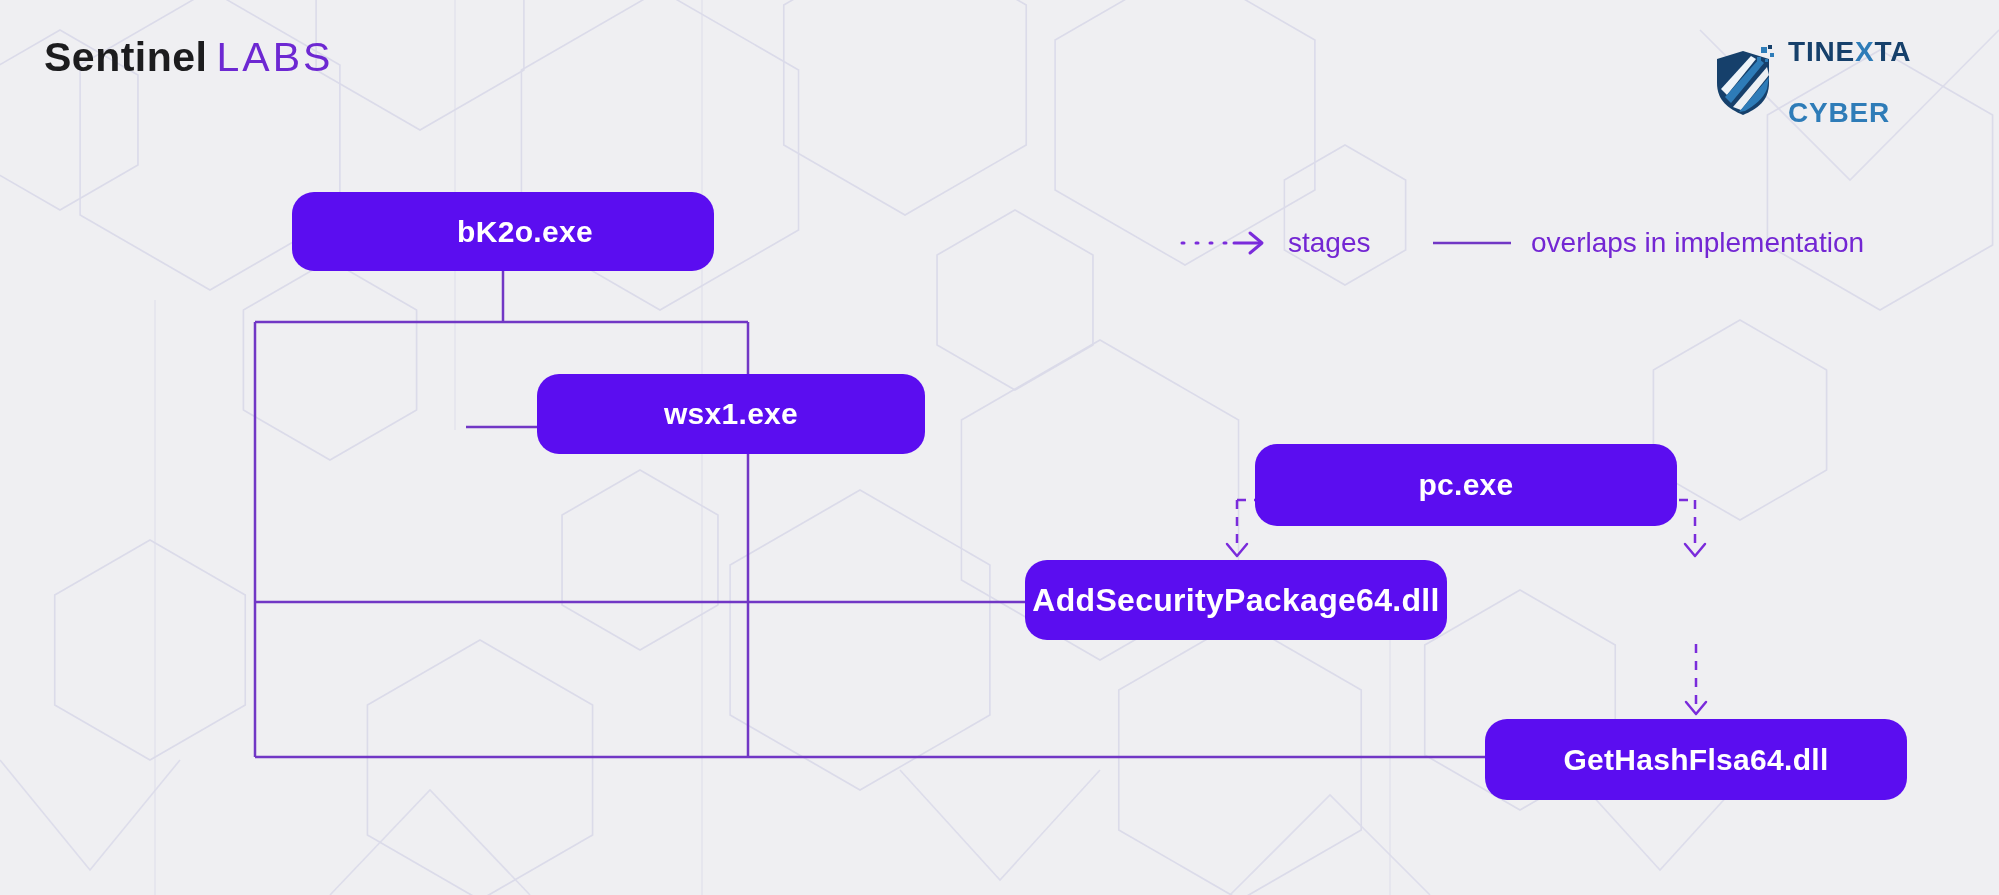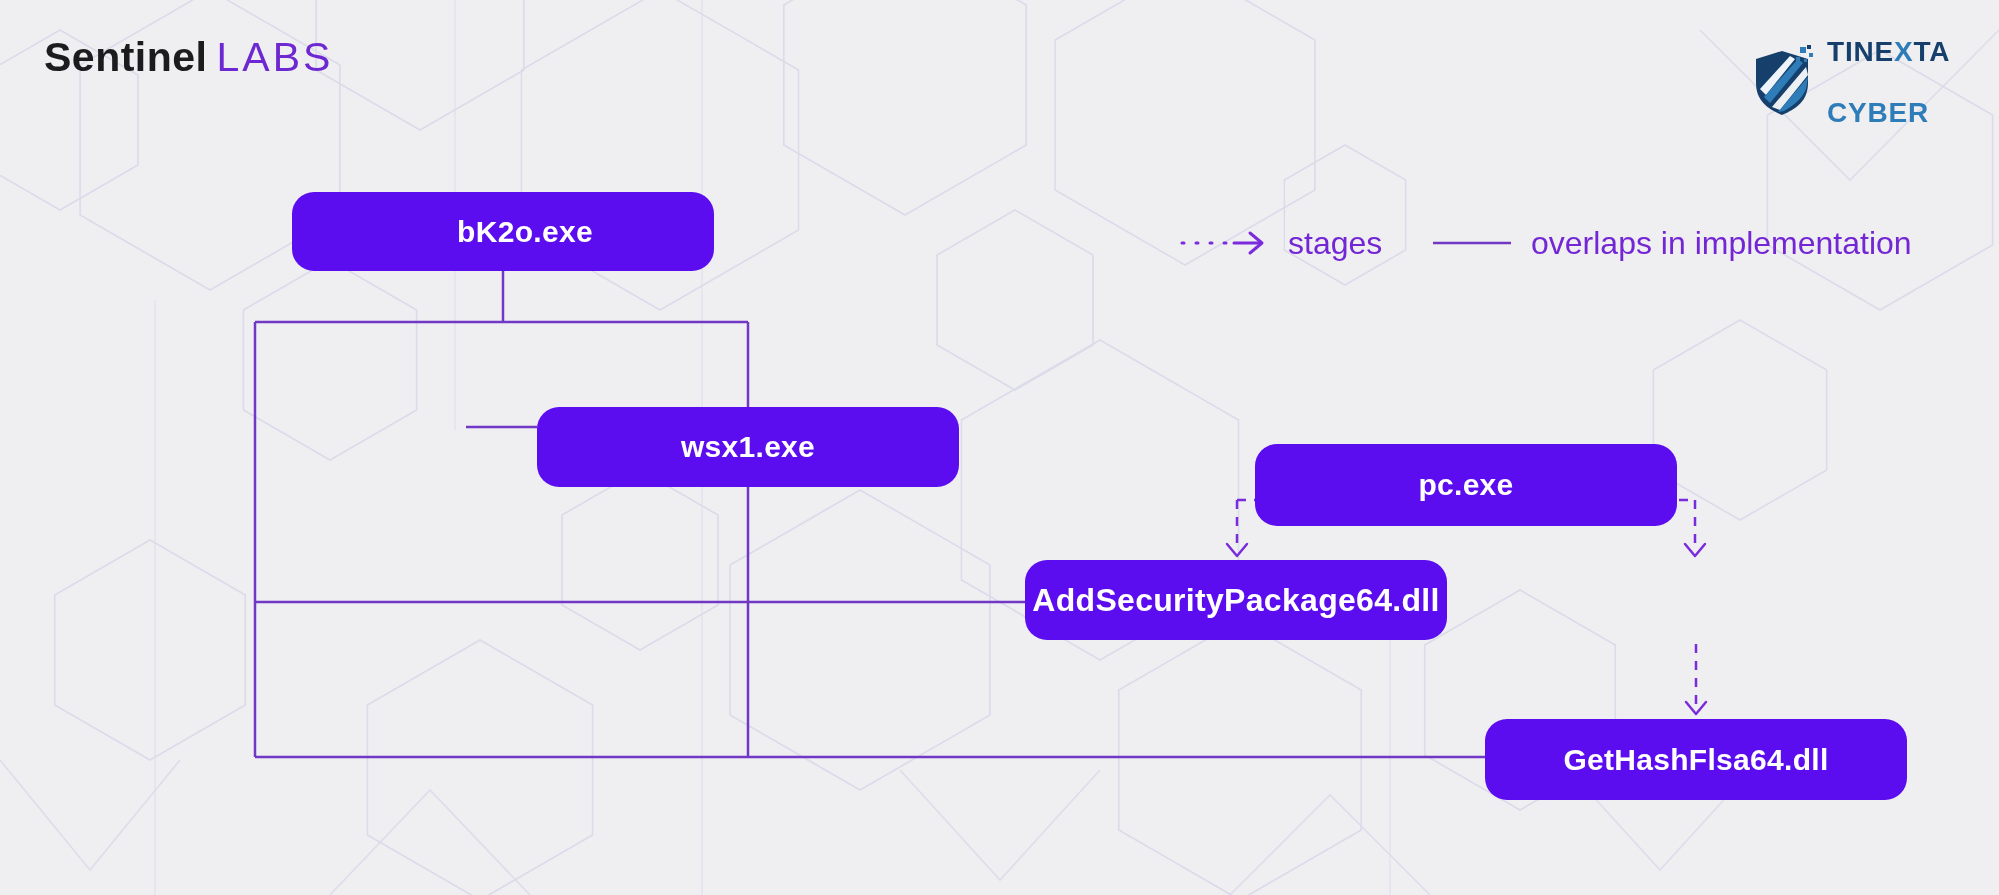--- a/index.html
+++ b/index.html
@@ -24,36 +24,36 @@
   #pattern-layer{z-index:0;}
   #cluster{position:absolute;z-index:1;left:993px;top:323px;width:947px;height:512px;border-radius:30px;background:var(--cluster-fill);}
   #cluster-label{position:absolute;left:27px;top:14px;font-size:29px;color:var(--sentinel-purple);letter-spacing:0.3px;}
   #edge-layer{z-index:2;}
   .node{position:absolute;z-index:3;display:flex;align-items:center;justify-content:center;
         background:var(--node-fill);color:var(--node-text);font-weight:700;font-size:30px;
         border-radius:22px;letter-spacing:0.3px;}
   .node.small-text{font-size:32px;}
   #node-bk2o{left:292px;top:192px;width:422px;height:79px;padding-left:44px;}
   #node-wsx{left:44px;top:387px;width:422px;height:80px;}
-  #node-wsx1{left:537px;top:407px;width:422px;height:80px;}
+  #node-wsx1{left:537px;top:374px;width:388px;height:80px;}
   #node-pc-exe{left:1255px;top:408px;width:422px;height:82px;margin-top:36px;}
   #node-asp64{left:1025px;top:560px;width:422px;height:80px;}
   #node-pc-dll{left:1485px;top:560px;width:422px;height:80px;}
   #node-gethash{left:1485px;top:719px;width:422px;height:81px;}
   
   .legend-item{position:absolute;z-index:3;display:flex;align-items:center;height:32px;top:227px;
-               color:var(--accent-text);font-size:32px;white-space:nowrap;}
+               color:var(--accent-text);font-size:28px;white-space:nowrap;}
   #legend-stages{left:1178px;}
   #legend-overlaps{left:1431px;}
   .legend-item svg{margin-right:18px;flex:0 0 auto;}
   
   #sentinel-logo{position:absolute;z-index:3;left:44px;top:34px;display:flex;align-items:flex-end;font-size:41px;white-space:nowrap;}
   #sentinel-logo .p1{font-weight:700;color:var(--sentinel-dark);letter-spacing:0.5px;}
   #sentinel-logo .p2{font-weight:300;color:var(--sentinel-purple);letter-spacing:3px;margin-left:9px;}
-  #tinexta-logo{position:absolute;z-index:3;left:1752px;top:35px;display:flex;align-items:center;}
+  #tinexta-logo{position:absolute;z-index:3;left:1713px;top:35px;display:flex;align-items:center;}
   #tinexta-logo .shield{flex:0 0 auto;margin-right:11px;}
   #tinexta-logo .txt{display:flex;flex-direction:column;line-height:33px;font-weight:800;font-size:28px;letter-spacing:0.8px;}
   #tinexta-logo .l1{color:var(--tinexta-navy);}
   #tinexta-logo .l1 .x{color:var(--tinexta-blue);}
   #tinexta-logo .l2{color:var(--tinexta-blue);margin-top:28px;}
 </style>
 </head>
 <body>
 
 <div id="canvas">

